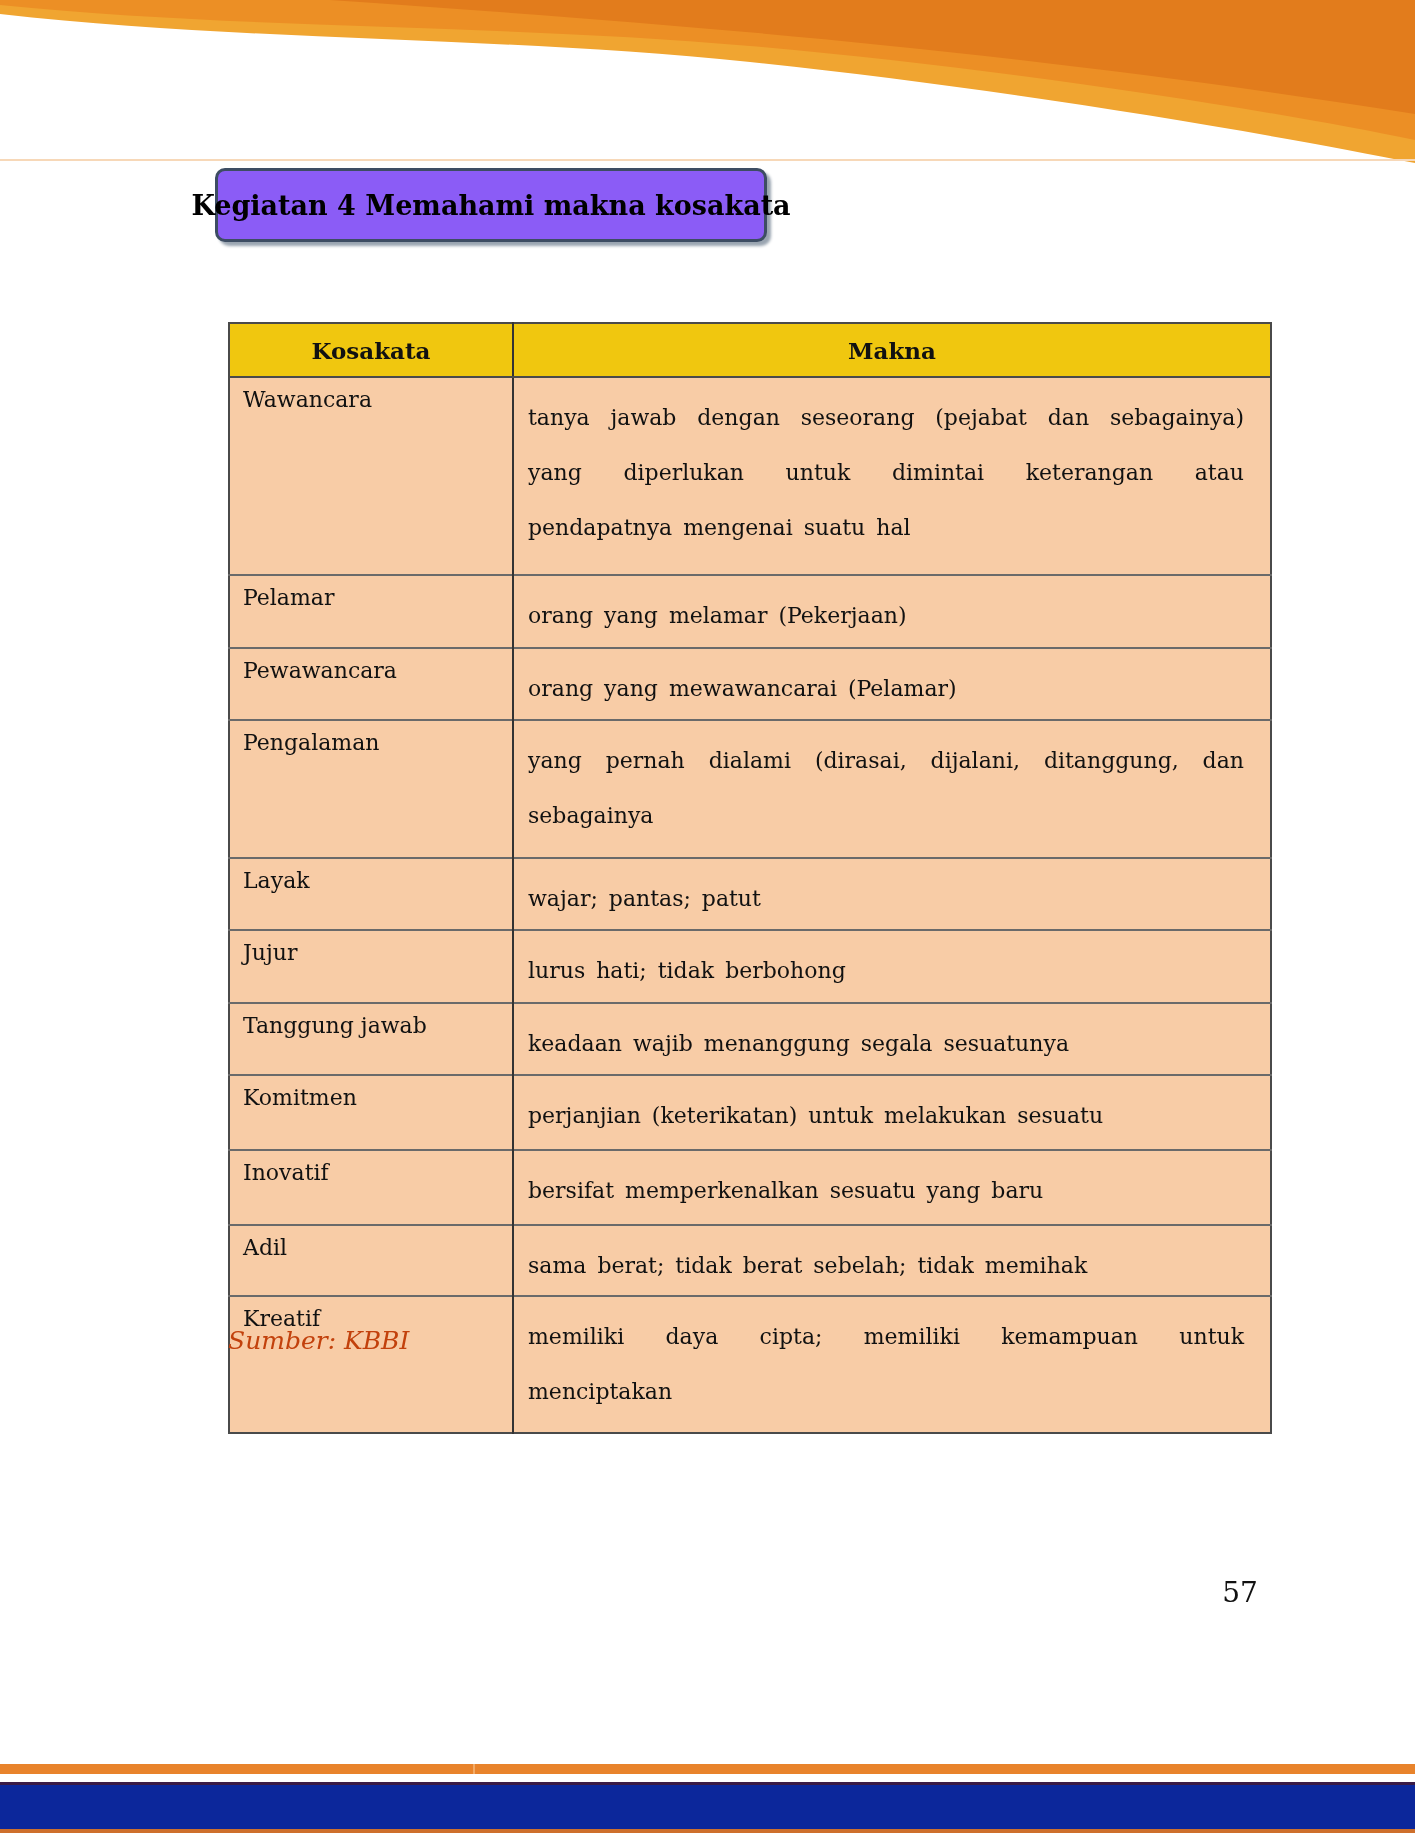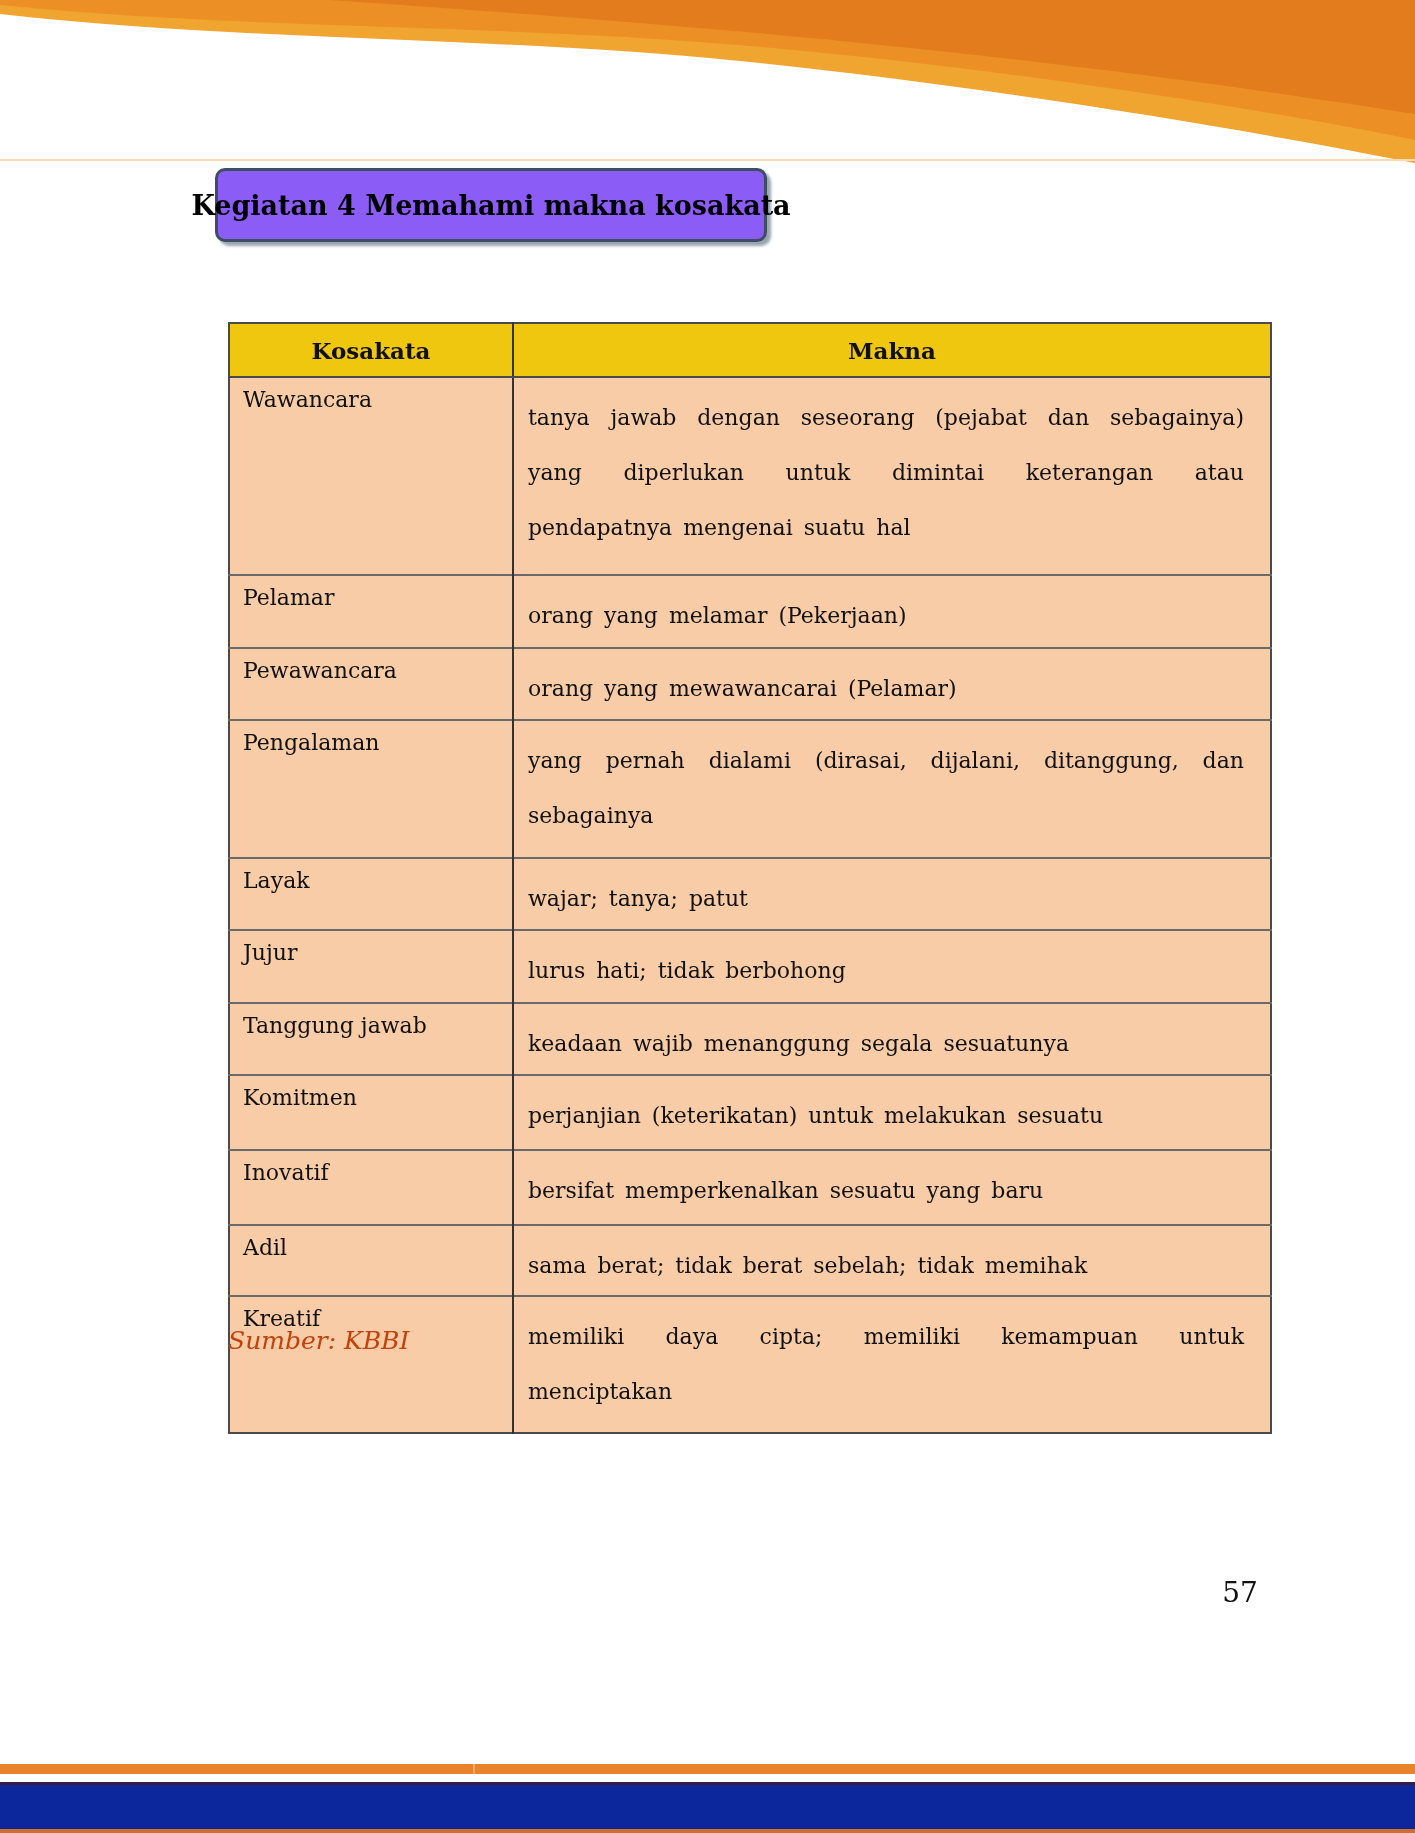--- a/index.html
+++ b/index.html
@@ -209,21 +209,21 @@
       <td class="makna">orang yang mewawancarai (Pelamar)</td>
     </tr>
 
     <tr>
       <td class="kosakata">Pengalaman</td>
       <td class="makna">yang pernah dialami (dirasai, dijalani, ditanggung, dan sebagainya</td>
     </tr>
 
     <tr>
       <td class="kosakata">Layak</td>
-      <td class="makna">wajar; tanya; patut</td>
+      <td class="makna">wajar; pantas; patut</td>
     </tr>
 
     <tr>
       <td class="kosakata">Jujur</td>
       <td class="makna">lurus hati; tidak berbohong</td>
     </tr>
 
     <tr>
       <td class="kosakata">Tanggung jawab</td>
       <td class="makna">keadaan wajib menanggung segala sesuatunya</td>

